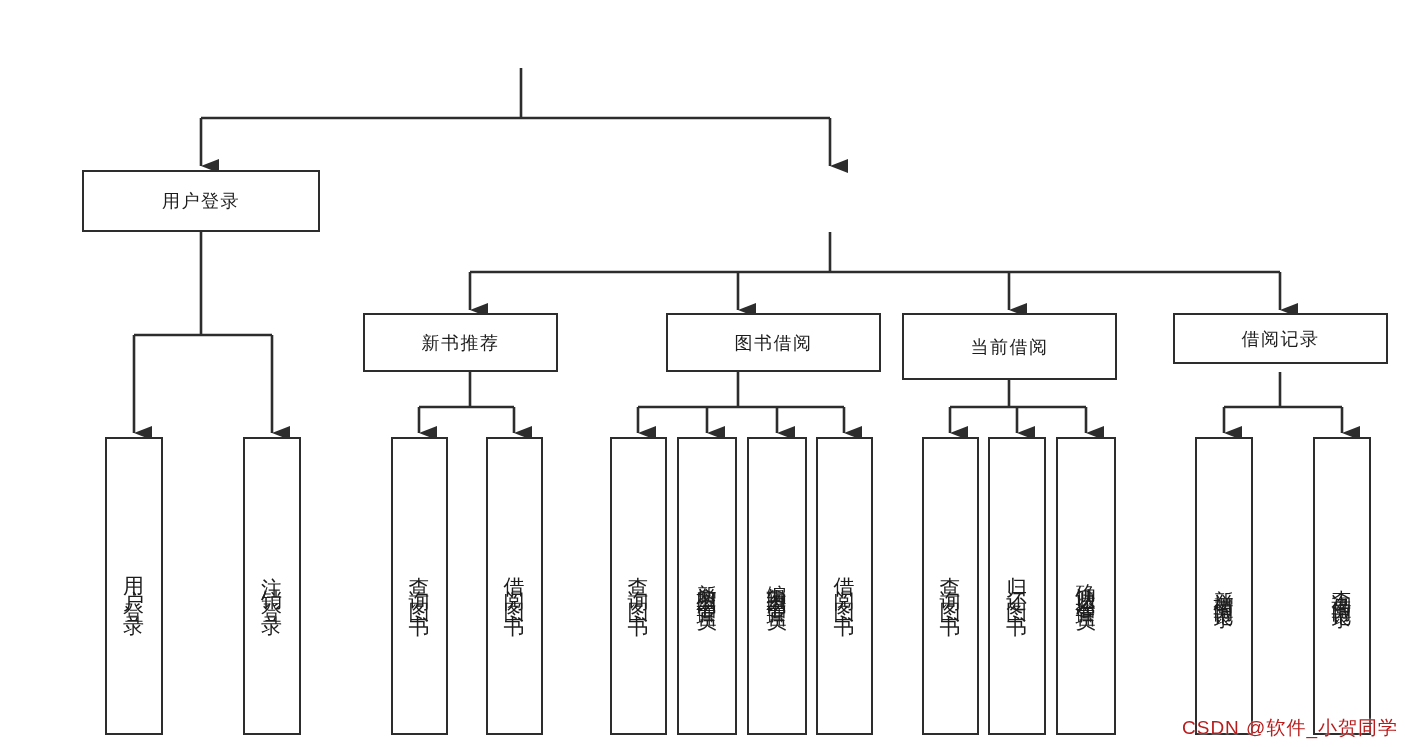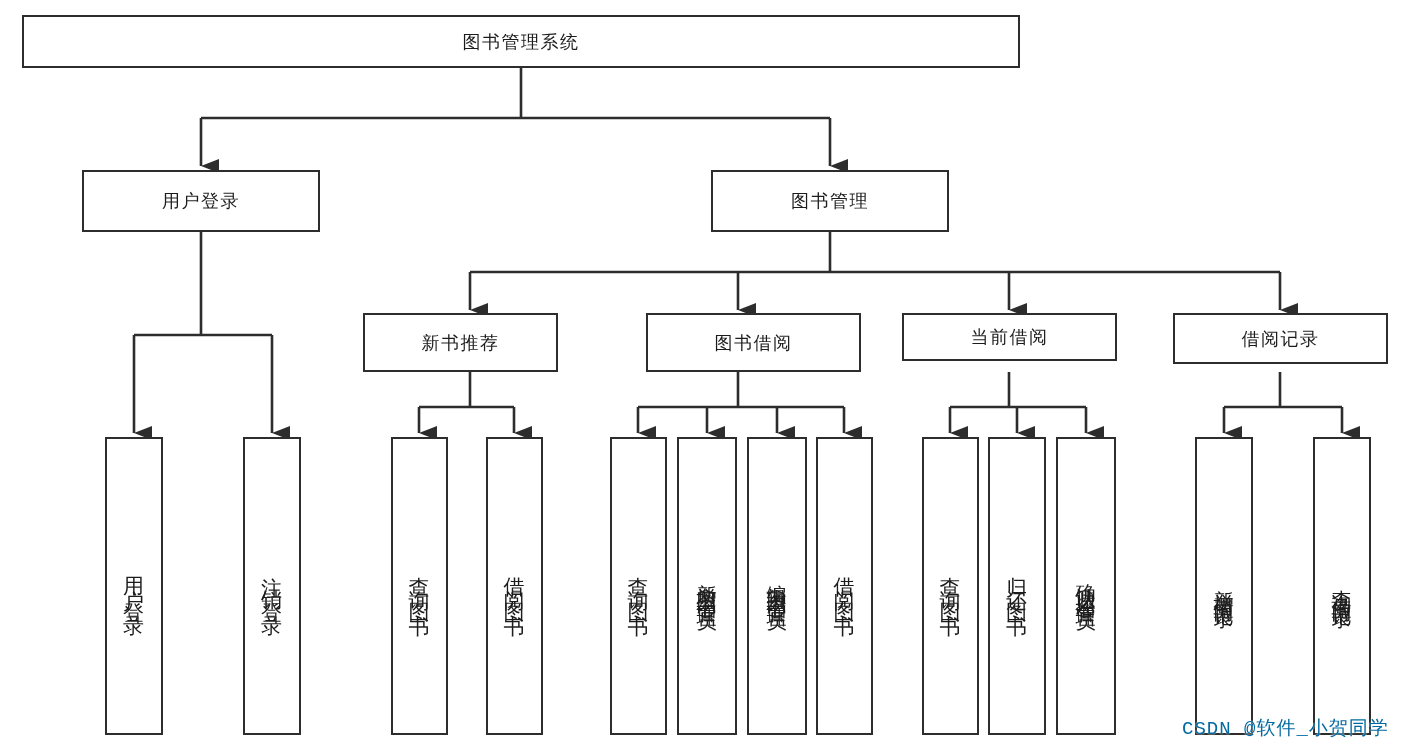--- a/index.html
+++ b/index.html
@@ -48,25 +48,24 @@
   .node.v.long .label {
     letter-spacing: 4px;
     font-size: 20px;
   }
   #watermark {
     position: absolute;
     left: 1182px;
     top: 715px;
     z-index: 3;
     font-size: 19px;
-    color: #0369a1;
+    color: #b91c1c;
     letter-spacing: 1px;
     white-space: nowrap;
     text-shadow: 0 0 2px #ffffff;
-    font-family: Liberation Mono, monospace;
   }
 </style>
 </head>
 <body>
 
 <div id="canvas">
 
   <svg id="wires" width="1405" height="747" viewBox="0 0 1405 747">
     <defs>
       <marker id="arrow" markerUnits="userSpaceOnUse" markerWidth="16" markerHeight="20" viewBox="0 0 16 20" refX="8" refY="19" orient="auto-start-reverse">
@@ -103,38 +102,32 @@
       <line x1="950" y1="407" x2="950" y2="433" marker-end="url(#arrow)"></line>
       <line x1="1017" y1="407" x2="1017" y2="433" marker-end="url(#arrow)"></line>
       <line x1="1086" y1="407" x2="1086" y2="433" marker-end="url(#arrow)"></line>
 
       <path d="M1280,372 L1280,407 M1224,407 L1342,407"></path>
       <line x1="1224" y1="407" x2="1224" y2="433" marker-end="url(#arrow)"></line>
       <line x1="1342" y1="407" x2="1342" y2="433" marker-end="url(#arrow)"></line>
     </g>
   </svg>
 
-  <div class="node h" style="left:22px;top:15px;width:998px;height:53px">
-    <span class="label">图书管理系统</span>
-  </div>
 
   <div class="node h" style="left:82px;top:170px;width:238px;height:62px">
     <span class="label">用户登录</span>
-  </div>
-  <div class="node h" style="left:711px;top:170px;width:238px;height:62px">
-    <span class="label">图书管理</span>
   </div>
 
   <div class="node h" style="left:363px;top:313px;width:195px;height:59px">
     <span class="label">新书推荐</span>
   </div>
-  <div class="node h" style="left:646px;top:313px;width:215px;height:59px">
+  <div class="node h" style="left:666px;top:313px;width:215px;height:59px">
     <span class="label">图书借阅</span>
   </div>
-  <div class="node h" style="left:902px;top:313px;width:215px;height:48px">
+  <div class="node h" style="left:902px;top:313px;width:215px;height:67px">
     <span class="label">当前借阅</span>
   </div>
   <div class="node h" style="left:1173px;top:313px;width:215px;height:51px">
     <span class="label">借阅记录</span>
   </div>
 
   <div class="node v" style="left:105px;top:437px;width:58px;height:298px">
     <span class="label">用户登录</span>
   </div>
   <div class="node v" style="left:243px;top:437px;width:58px;height:298px">

